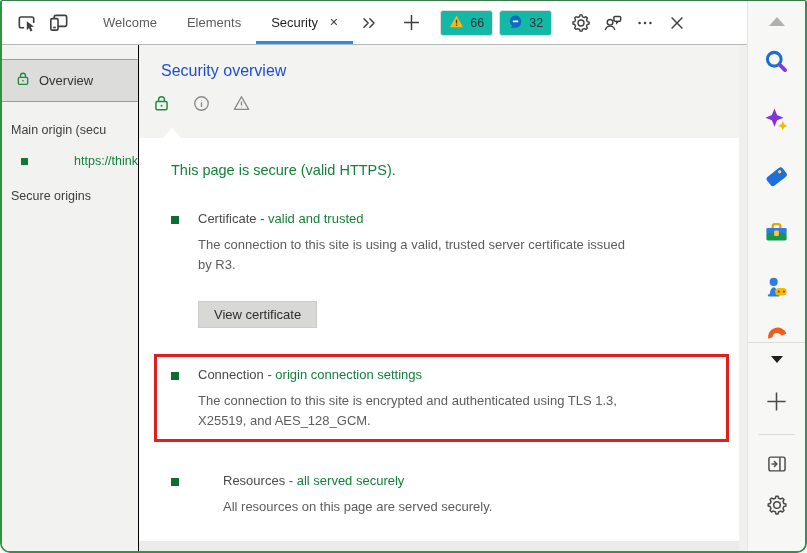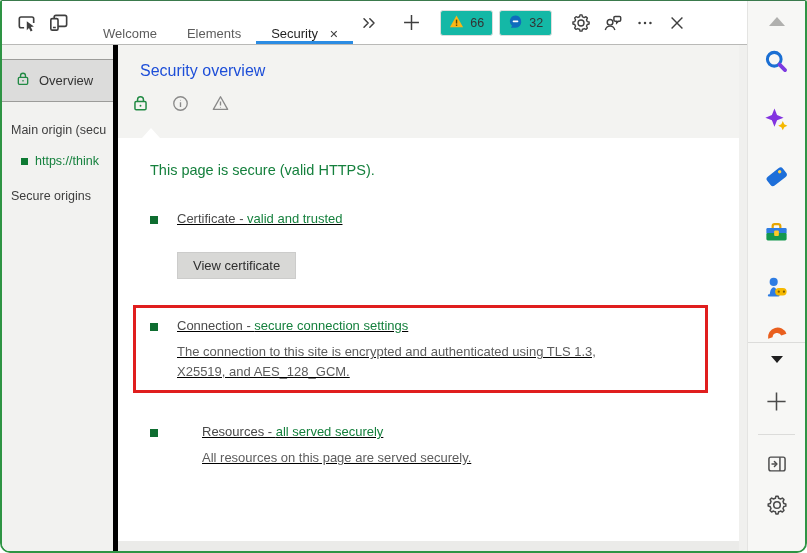--- a/index.html
+++ b/index.html
@@ -9,47 +9,47 @@
     position:relative; width:807px; height:553px; background:#f0f0ee;
     border:2px solid #2e9444; border-top:1px solid #3a7a4c;
     border-radius:2px 2px 10px 10px; overflow:hidden;
   }
   
   .devtools{ position:absolute; left:0; top:0; bottom:0; right:58px; display:flex; flex-direction:column; background:#f0f0ee; }
   .toolbar{ height:44px; background:#fff; border-bottom:1px solid #b9b9b7; display:flex; align-items:stretch; padding-left:8px; flex:none; }
   .tbtn{ width:32px; display:flex; align-items:center; justify-content:center; color:#3f3f3f; }
   .tbtn svg{ display:block; }
   .tabs{ display:flex; margin-left:14px; }
-  .tab{ display:flex; align-items:flex-end; padding:0 15px; font-size:13px; color:#5c5c5c; border-bottom:3px solid transparent; border-top:3px solid transparent; }
+  .tab{ display:flex; align-items:center; padding:0 15px; font-size:13px; color:#5c5c5c; border-bottom:3px solid transparent; border-top:3px solid transparent; }
   .tab.active{ color:#1f1f1f; border-bottom-color:#2b8ce3; }
   .tab-close{ margin-left:11px; font-size:11px; color:#404040; }
   .badge{ align-self:center; display:flex; align-items:center; gap:6px; background:#14b8a6; border:1px solid #dededc; border-radius:3px; padding:3px 8px; margin:0 3px; font-size:12.5px; color:#333; }
   .sp{ width:10px; }
   
   .work{ flex:1; display:flex; min-height:0; }
-  .side{ width:116px; flex:none; background:#f2f2f0; border-right:5px solid #000000; overflow:hidden; }
+  .side{ width:137px; flex:none; background:#f2f2f0; border-right:1px solid #000000; overflow:hidden; }
   .ov-row{ margin-top:14px; height:43px; background:#dcdcdb; border-top:1px solid #9c9c9a; border-bottom:1px solid #9c9c9a; display:flex; align-items:center; gap:8px; padding-left:13px; font-size:13px; color:#333; }
   .tree-label{ margin:21px 0 0 9px; font-size:12.5px; color:#3d3d3d; white-space:nowrap; }
-  .origin-item{ display:flex; align-items:center; gap:7px; margin:17px 0 0 19px; font-size:12.5px; color:#15803d; white-space:nowrap; }
+  .origin-item{ display:flex; align-items:center; gap:7px; margin:17px 0 0 19px; font-size:12.5px; color:#15803d; white-space:nowrap;justify-content:space-between; }
   .sq{ width:7px; height:7px; background:#0e7a33; flex:none; }
   
   .main{ flex:1; display:flex; flex-direction:column; background:#f0f0ee; padding-right:8px; min-width:0; }
   .panel-header{ height:93px; background:#f3f3f1; position:relative; flex:none; }
   .panel-title{ padding:17px 0 0 22px; font-size:16px; color:#1d4ed8; }
   .tab-icons{ display:flex; gap:20px; padding:13px 0 0 12px; }
   .tab-icons .ticon{ width:20px; height:20px; display:flex; align-items:center; justify-content:center; }
   .callout{ position:absolute; bottom:0; left:24px; width:0; height:0; border-left:9px solid transparent; border-right:9px solid transparent; border-bottom:10px solid #fff; }
   .panel-body{ flex:1; background:#fff; padding:24px 20px 0 32px; overflow:hidden; }
   .secure-heading{ font-size:14.5px; color:#15803d; }
   .section{ display:flex; gap:19px; position:relative; }
   .s-cert{ margin-top:33px; }
   .s-conn{ margin-top:39px; }
   .s-res{ margin-top:42px;gap:44px; }
   .bullet{ width:8px; height:8px; background:#0e6d30; margin-top:5px; flex:none; }
-  .sec-text{ font-size:13px;text-decoration:underline; }
+  .sec-text{ font-size:13px; }
   .sec-title{ color:#4a4a4a; }
   .sec-link{ color:#15803d; text-decoration:none; }
   .sec-desc{ color:#5d5d5d; margin-top:9px; line-height:20px; }
   .btn{ margin-top:26px; display:inline-block; background:#d8d8d6; border:1px solid #cccccb; padding:5px 15px; font-size:13px; color:#2e2e2e; }
   .redbox{ position:absolute; left:-17px; top:-13px; width:575px; height:88px; border:3px solid #e01e1e; pointer-events:none; }
   .strip{ height:10px; background:#ebebe9; flex:none; }
   
   .edge-sidebar{ position:absolute; top:0; right:0; bottom:0; width:58px; background:#f7f7f5; border-left:1px solid #e4e4e2; }
   .sb-btn{ position:absolute; left:50%; transform:translateX(-50%); display:flex; align-items:center; justify-content:center; width:36px; height:36px; }
   .sb-div{ position:absolute; height:1px; background:#dcdcda; }
@@ -207,29 +207,33 @@
           <div class="callout"></div>
         </div>
 
         <div class="panel-body">
           <div class="secure-heading">This page is secure (valid HTTPS).</div>
 
           <div class="section s-cert">
             <span class="bullet"></span>
             <div class="sec-text">
               <div><span class="sec-title">Certificate - </span><a class="sec-link" href="#">valid and trusted</a></div>
+              <div class="sec-desc">
+                <div>The connection to this site is using a valid, trusted server certificate issued</div>
+                <div>by R3.</div>
+              </div>
               <span class="btn">View certificate</span>
             </div>
           </div>
 
           <div class="section s-conn">
             <div class="redbox"></div>
             <span class="bullet"></span>
             <div class="sec-text">
-              <div><span class="sec-title">Connection - </span><a class="sec-link" href="#">secure connection settings</a></div>
+              <div><span class="sec-title">Connection - </span><a class="sec-link" href="#">origin connection settings</a></div>
               <div class="sec-desc">
                 <div>The connection to this site is encrypted and authenticated using TLS 1.3,</div>
                 <div>X25519, and AES_128_GCM.</div>
               </div>
             </div>
           </div>
 
           <div class="section s-res">
             <span class="bullet"></span>
             <div class="sec-text">

